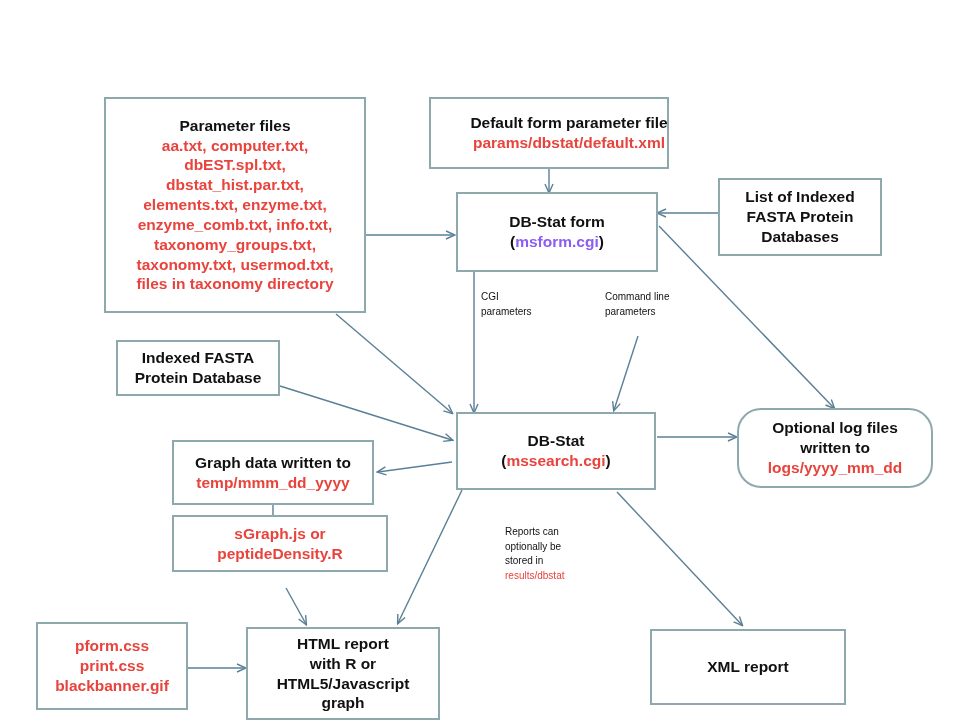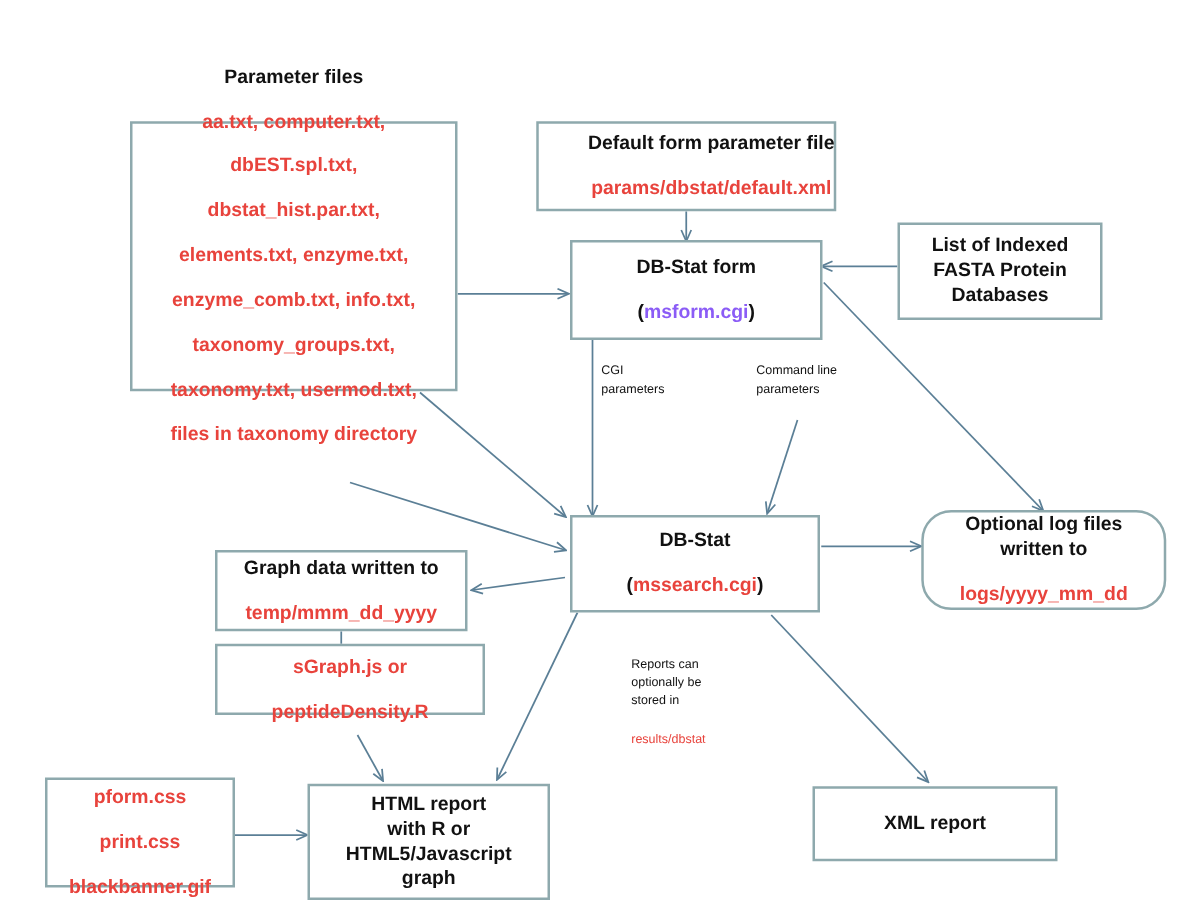--- a/index.html
+++ b/index.html
@@ -33,21 +33,21 @@
     align-items: center;
     justify-content: center;
     text-align: center;
     line-height: 1.28;
     color: #111111;
     font-size: 15.5px;
     z-index: 2;
     font-weight: bold;
   }
   .box .ln { display: block; white-space: nowrap; }
-  .red { color: #e8433c; margin-top: 16px; }
+  .red { color: #e8433c; }
   .blk { color: #111111; }
   .note {
     position: absolute;
     color: #111111;
     font-size: 10px;
     line-height: 1.45;
     text-align: left;
     z-index: 2;
   }
   .note .ln { display: block; white-space: nowrap; }
@@ -118,20 +118,24 @@
     <span class="ln blk">DB-Stat form</span>
     <span class="ln red" style="color: rgb(17, 17, 17);"><span>(</span><span style="color: #8b5cf6;">msform.cgi</span><span>)</span></span>
   </div>
 
   <div class="box" style="left:718px; top:178px; width:164px; height:78px;">
     <span class="ln blk">List of Indexed</span>
     <span class="ln blk">FASTA Protein</span>
     <span class="ln blk">Databases</span>
   </div>
 
+  <div class="box" style="left:116px; top:340px; width:164px; height:56px;">
+    <span class="ln blk">Indexed FASTA</span>
+    <span class="ln blk">Protein Database</span>
+  </div>
 
   <div class="box" style="left:172px; top:440px; width:202px; height:65px;">
     <span class="ln blk">Graph data written to</span>
     <span class="ln red">temp/mmm_dd_yyyy</span>
   </div>
 
   <div class="box" style="left:456px; top:412px; width:200px; height:78px;">
     <span class="ln blk">DB-Stat</span>
     <span class="ln red" style="color: rgb(17, 17, 17);"><span>(</span><span style="color: rgb(232, 67, 60);">mssearch.cgi</span><span>)</span></span>
   </div>
@@ -153,21 +157,21 @@
     <span class="ln red">blackbanner.gif</span>
   </div>
 
   <div class="box" style="left:246px; top:627px; width:194px; height:93px;">
     <span class="ln blk">HTML report</span>
     <span class="ln blk">with R or</span>
     <span class="ln blk">HTML5/Javascript</span>
     <span class="ln blk">graph</span>
   </div>
 
-  <div class="box" style="left:650px; top:629px; width:196px; height:60px;">
+  <div class="box" style="left:650px; top:629px; width:196px; height:76px;">
     <span class="ln blk">XML report</span>
   </div>
 
   <div class="note" style="left:481px; top:290px; width:110px;">
     <span class="ln blk">CGI</span>
     <span class="ln blk">parameters</span>
   </div>
 
   <div class="note" style="left:605px; top:290px; width:130px;">
     <span class="ln blk">Command  line</span>

